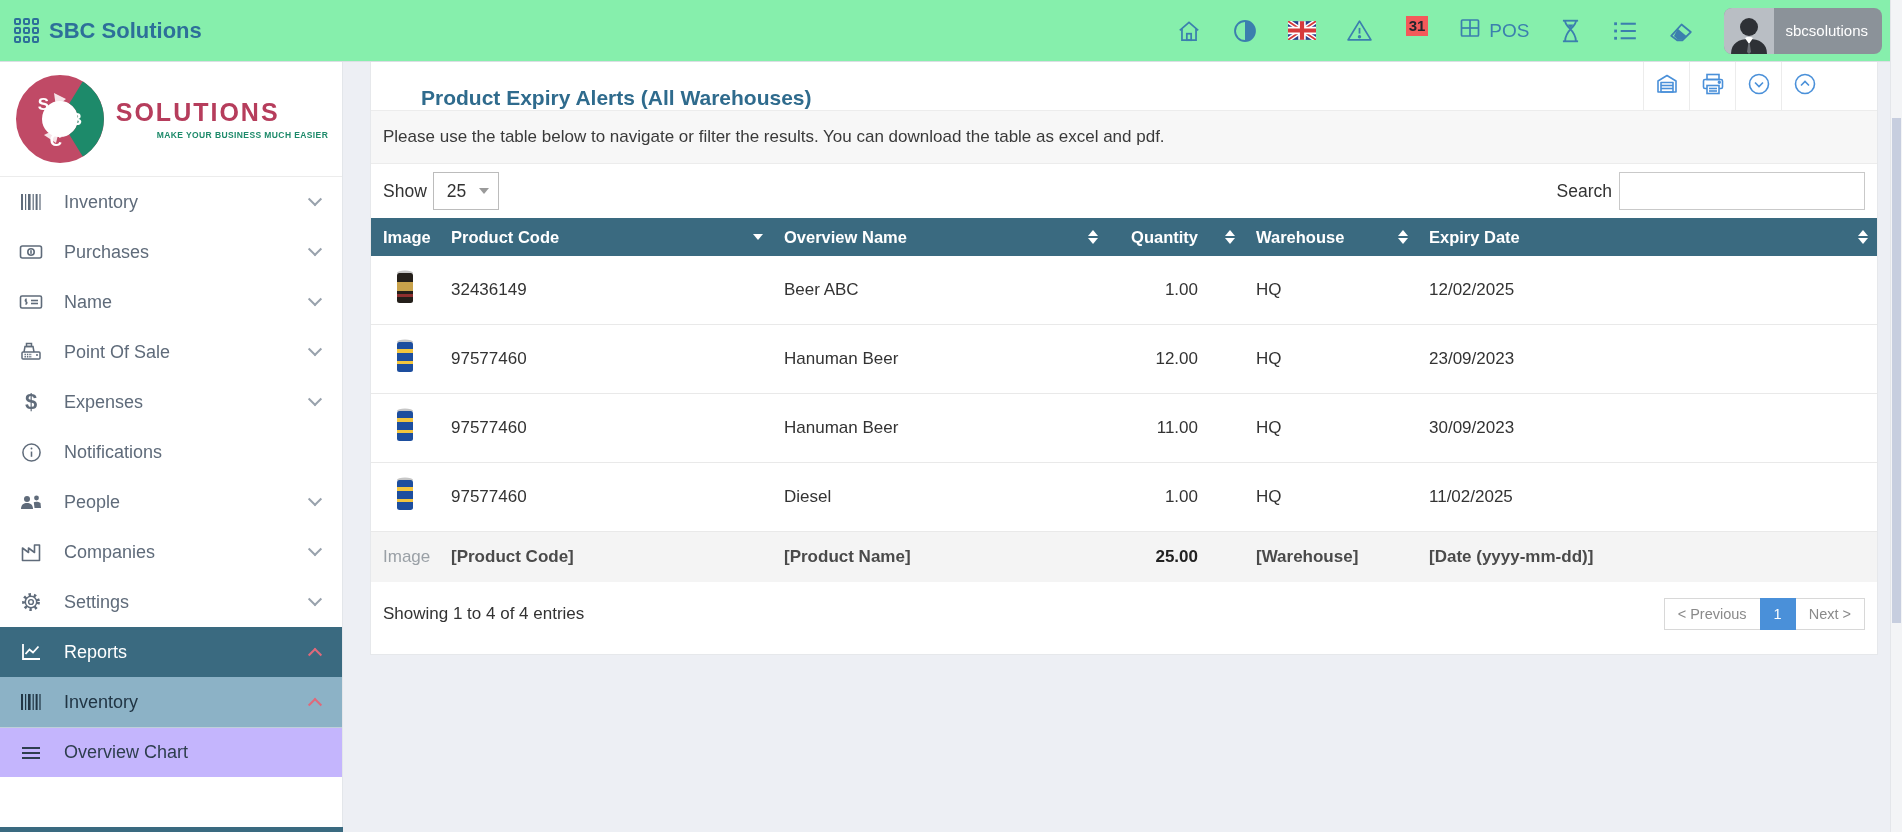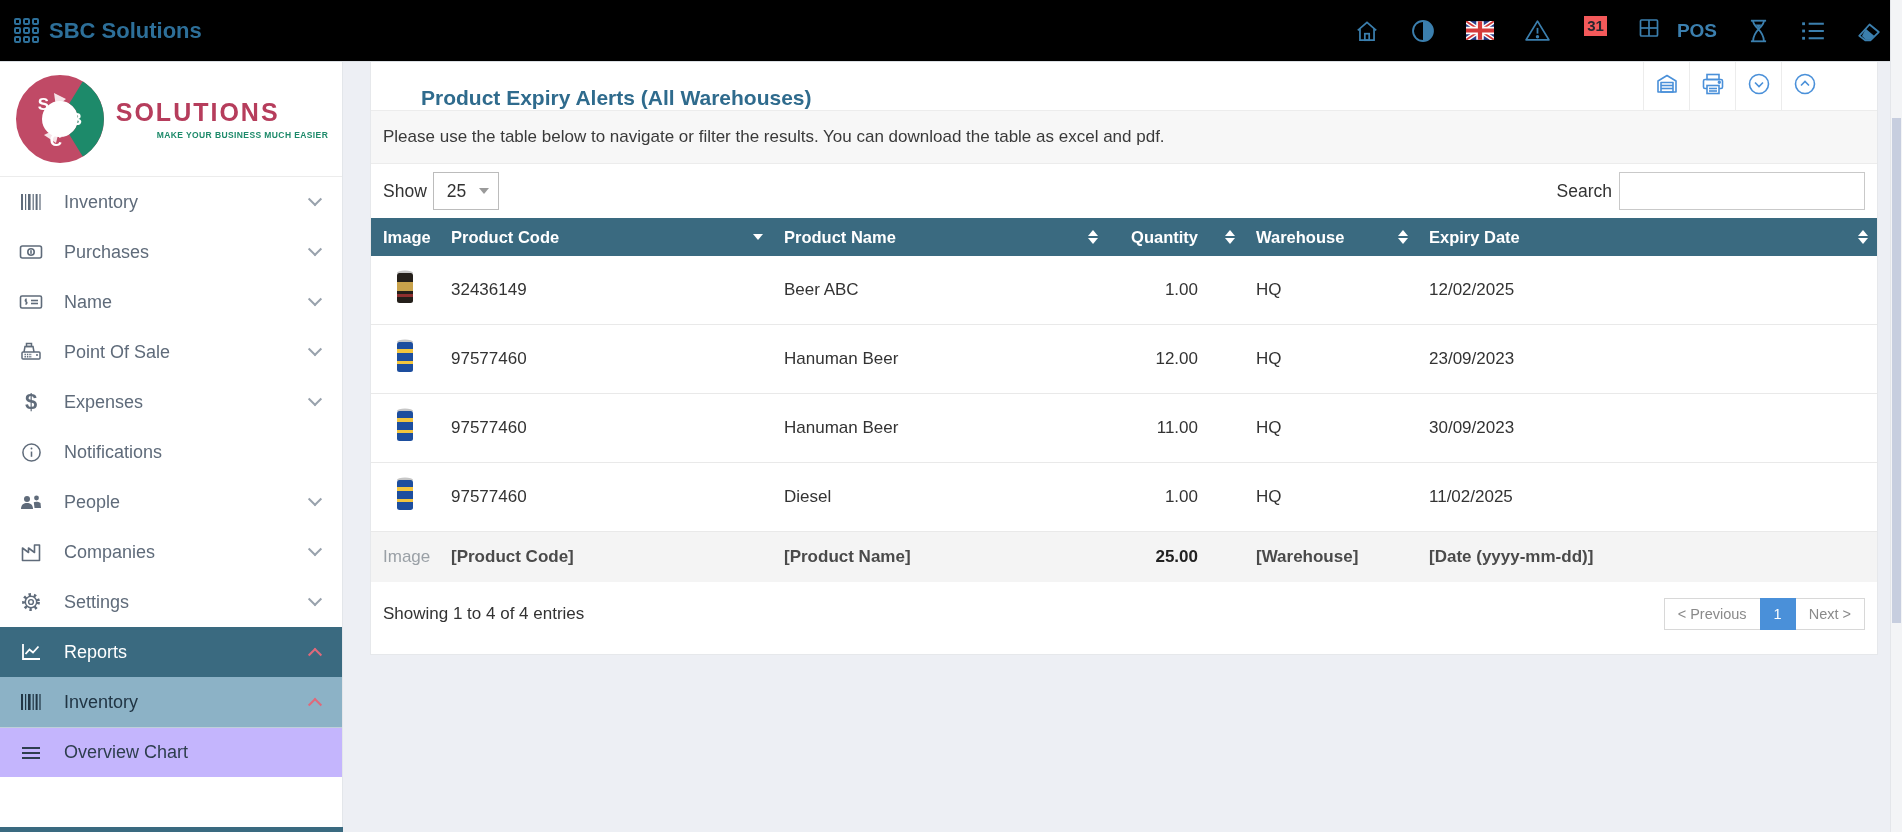--- a/index.html
+++ b/index.html
@@ -1,31 +1,31 @@
 <!DOCTYPE html>
 <html><head>
 <meta charset="utf-8">
 <style>
   html,body{margin:0;padding:0;width:1902px;height:832px;background:#edeff4;
     font-family:"Liberation Sans",sans-serif;overflow:hidden;}
   *{box-sizing:border-box;}
 
   
-  .navbar{position:absolute;left:0;top:0;width:1890px;height:62px;background:#000000;
+  .navbar{position:absolute;left:0;top:0;width:1890px;height:62px;background:#86efac;
     border-bottom:1px solid #dbdfe4;display:flex;align-items:center;justify-content:space-between;
     padding:0 8px 0 14px;z-index:5;}
   .brand{display:flex;align-items:center;gap:10px;color:#2d6f99;font-size:22px;font-weight:bold;}
   .apps-grid{display:grid;grid-template-columns:repeat(3,7px);grid-gap:2px;}
   .apps-grid i{width:7px;height:7px;border:2px solid #2d6f99;border-radius:2px;display:block;}
   .nav-right{display:flex;align-items:center;gap:30px;}
   .nav-icon{display:flex;align-items:flex-start;cursor:pointer;gap:32px;}
   .nav-icon svg{display:block;}
   .badge{background:#f4595a;color:#23262e;font-weight:bold;font-size:15px;line-height:18px;
     padding:1px 3px;margin-left:1px;margin-top:-2px;}
-  .pos-link{display:flex;align-items:center;gap:16px;color:#3b7fae;font-size:19px;cursor:pointer;font-weight:bold;}
+  .pos-link{display:flex;align-items:center;gap:7px;color:#3b7fae;font-size:19px;cursor:pointer;}
   .avatar-pill{display:flex;align-items:center;gap:11px;background:#8b9299;border-radius:8px;
     height:46px;padding:0 14px 0 0;overflow:hidden;cursor:pointer;}
   .avatar-img{width:50px;height:46px;background:#b9bec4;display:flex;align-items:flex-end;justify-content:center;}
   .username{color:#fff;font-size:15px;}
 
   
   .scrollbar{position:absolute;right:0;top:0;width:12px;height:832px;background:#f3f4f6;
     border-left:1px solid #e4e6ea;z-index:6;}
   .scroll-thumb{position:absolute;left:1px;right:1px;top:118px;height:505px;background:#c7cedf;}
 
@@ -177,20 +177,31 @@
           <line x1="8" y1="11" x2="22" y2="11"></line>
         <line x1="8" y1="17.7" x2="22" y2="17.7"></line>
       </svg>
     </span>
     <span class="nav-icon">
       <svg width="26" height="24" viewBox="0 0 24 22" fill="none" stroke="#3b7fae" stroke-width="1.7">
         <path d="M3 15.5 L12.5 5 L21 12 L13.5 19.5 H8.5 Z" stroke-linejoin="round"></path>
         <path d="M9 9 L17 15.5 L13.5 19 H9 L5.5 15.5 Z" fill="#3b7fae" stroke="none"></path>
       </svg>
     </span>
+    <div class="avatar-pill">
+      <span class="avatar-img">
+        <svg width="44" height="42" viewBox="0 0 44 42">
+          <circle cx="22" cy="15" r="9" fill="#2e3136"></circle>
+          <path d="M4 42 C4 31 12 27 22 27 C32 27 40 31 40 42 Z" fill="#2e3136"></path>
+          <path d="M18 26 L22 32 L26 26 L24 25 H20 Z" fill="#fff"></path>
+          <path d="M21.3 31 H22.7 L24 40 L22 42 L20 40 Z" fill="#6b6f75"></path>
+        </svg>
+      </span>
+      <span class="username">sbcsolutions</span>
+    </div>
   </div>
 </header>
 
 <aside class="sidebar">
   <div class="logo-area">
     <span class="logo-ring">
       <svg width="92" height="92" viewBox="0 0 92 92">
         <circle cx="46" cy="46" r="31" fill="none" stroke="#c04a66" stroke-width="26"></circle>
         <path d="M62 19.5 A31 31 0 0 1 62 72.5" fill="none" stroke="#1d8a6a" stroke-width="26"></path>
         <path d="M30 62 L46 54 L42 70 Z" fill="#fff" opacity="0.85"></path>
@@ -416,21 +427,21 @@
       <thead>
         <tr>
           <th>Image</th>
           <th>
             <span>Product Code</span>
             <span class="sort">
                 <span class="tri-down"></span>
               </span>
           </th>
           <th>
-            <span>Product Name</span>
+            <span>Overview Name</span>
             <span class="sort">
                 <span class="tri-up"></span>
                 <span class="tri-down"></span>
               </span>
           </th>
           <th class="num">
             <span>Quantity</span>
             <span class="sort">
                 <span class="tri-up"></span>
                 <span class="tri-down"></span>

